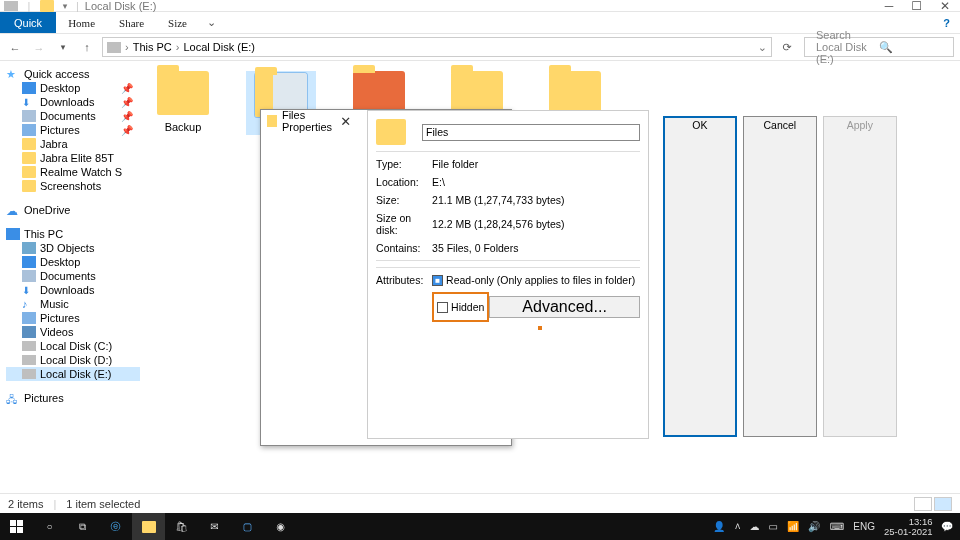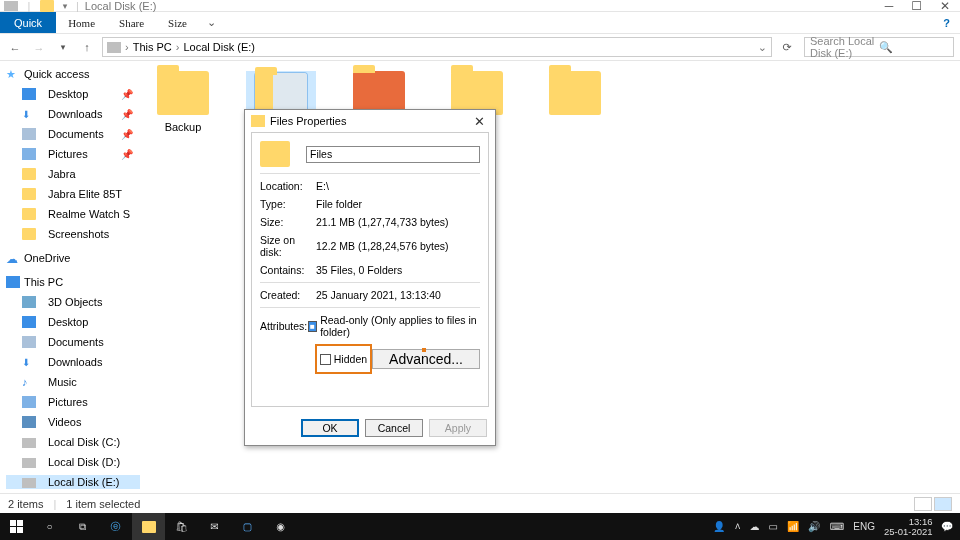--- a/index.html
+++ b/index.html
@@ -19,33 +19,33 @@
 .ribbon .tab { padding: 0 12px; font-size: 11px; color: #222; height: 100%; display: flex; align-items: center; font-family: Liberation Serif, serif;}
 .ribbon .helpbtn { margin-left: auto; color: #0168b6; font-weight: bold; padding: 0 10px; }
 .ribbon .expand { color: #555; padding: 0 8px; }
 
 
 .addr { height: 27px; display: flex; align-items: center; padding: 3px 6px; gap: 6px; border-bottom: 1px solid #e5e5e5; }
 .navbtn { width: 18px; height: 18px; display: flex; align-items: center; justify-content: center; color: #555; }
 .breadcrumb { flex: 1; border: 1px solid #ccc; height: 20px; display: flex; align-items: center; padding: 0 4px; gap: 4px; font-size: 11px;}
 .breadcrumb .drvico { width: 14px; height: 11px; background:#bfbfbf; display:inline-block;}
 .breadcrumb .sep { color:#777;}
-.searchbox { width: 150px; height: 20px; border: 1px solid #ccc; display: flex; align-items: center; padding: 0 5px; color: #888; font-size: 11px;}
+.searchbox { width: 150px; height: 20px; border: 1px solid #ccc; display: flex; align-items: center; padding: 0 11px; color: #888; font-size: 11px;}
 .searchbox span { flex:1;}
 .searchbox .sico { color:#555;}
 .addr .ref { margin-right:2px; color:#555;}
 
 
 .main { display: flex; height: 432px; }
 
 
 .nav { width: 140px; padding: 6px 0 6px 6px; overflow: hidden; }
 .nav .grp { margin-bottom: 10px;}
 .nav .hdr { display:flex; align-items:flex-end; gap:4px; font-size:11px; padding:1px 0;}
-.nav .item { display:flex; align-items:flex-end; gap:12px; font-size:11px; padding:1px 0 1px 16px; position:relative;margin-top:6px;}
+.nav .item { display:flex; align-items:center; gap:4px; font-size:11px; padding:1px 0 1px 16px; position:relative;}
 .nav .item.sel { background:#cce8ff;}
 .pin { position:absolute; right:6px; color:#888; font-size:10px;}
 .ico { width:14px; height:12px; display:inline-block;}
 .ico.star::before{content:"★"; color:#5cb3ff; font-size:11px;}
 .ico.desktop{background:#3a8ee6;}
 .ico.down::before{content:"⬇"; color:#3a8ee6; font-size:10px;}
 .ico.doc{background:#aac1da;}
 .ico.pic{background:#7fb2e6;}
 .ico.fld{background:#ffd76a; border-radius:1px;}
 .ico.cloud::before{content:"☁"; color:#3a8ee6; font-size:12px;}
@@ -61,41 +61,41 @@
 .fcard { width:70px; text-align:center;}
 .fcard .ficon { width:52px; height:44px; margin:0 auto 6px; background:#ffd76a; border-radius:3px 3px 2px 2px; position:relative;}
 .fcard .ficon::before{content:""; position:absolute; top:-6px; left:0; width:22px; height:8px; background:#ffd76a; border-radius:2px 2px 0 0;}
 .fcard.sel { background:#cce8ff; padding-top:2px;}
 .fcard.sel .ficon{ box-shadow:0 0 0 1px #8cc0ef;}
 .fcard .lbl{font-size:11px;}
 .fcard.filesf .ficon{background:linear-gradient(90deg,#ffd76a 35%,#dfe8ef 35%);}
 .fcard.zipf .ficon{background:linear-gradient(#e86b3c,#e86b3c);}
 
 
-.propdlg { position:absolute; left:244px; top:109px; width:252px; height:337px; background:#fff; border:1px solid #888; box-shadow:1px 2px 5px rgba(0,0,0,.3); display:flex; flex-direction:column;}
+.propdlg { position:absolute; left:260px; top:109px; width:252px; height:337px; background:#fff; border:1px solid #888; box-shadow:1px 2px 5px rgba(0,0,0,.3); display:flex; flex-direction:row;}
 .propdlg .dlgtitle{ height:22px; display:flex; align-items:center; padding:0 6px; font-size:11px;}
 .propdlg .dlgtitle .dico{ width:14px; height:12px; background:#ffd76a; margin-right:5px;}
 .propdlg .dlgtitle .x{ margin-left:auto; font-size:13px; color:#333; padding:0 4px;}
 .tabs { display:flex; padding:0 6px; gap:1px;}
 .tabs .tabp { padding:2px 6px; font-size:10.5px; border:1px solid #ccc; border-bottom:none; background:#f7f7f7;}
 .tabs .tabp.act { background:#fff; position:relative; z-index:2;}
 .tabbody { border:1px solid #ccc; margin:0 6px 6px; flex:1; background:#fff; padding:8px 8px 6px; position:relative;}
 .row { display:flex; align-items:center; margin-bottom:6px; font-size:10.5px;}
 .row .lab { width:56px;}
 .namebox { flex:1; border:1px solid #888; padding:1px 3px; font-size:10.5px; height:17px;}
 .fldico { width:30px; height:26px; background:#ffd76a; border-radius:2px; margin-right:16px;}
 hr.sep { border:none; border-top:1px solid #ddd; margin:4px 0 6px;}
 .attrchk { display:flex; align-items:center; gap:3px; font-size:10.5px;}
 .chk { width:11px; height:11px; border:1px solid #555; display:inline-flex; align-items:center; justify-content:center; font-size:8px; background:#fff;}
 .chk.mix{ background:#3a8ee6; color:#fff;}
 .hilite { border:2px solid #e67a17; padding:7px 3px; display:inline-flex; align-items:center; gap:3px;}
 .hilite::after{content:""; position:absolute;}
-.advbtn { margin-left:auto; border:1px solid #aaa; background:#f1f1f1; font-size:14px; padding:1px 16px;}
+.advbtn { margin-left:auto; border:1px solid #aaa; background:#f1f1f1; font-size:16px; padding:1px 32px;}
 .dlgbtns { display:flex; justify-content:flex-end; gap:6px; padding:6px 8px 8px;}
-.dlgbtn { border:1px solid #888; background:#f1f1f1; font-size:10.5px; padding:2px 0; width:58px; text-align:center;}
+.dlgbtn { border:1px solid #888; background:#f1f1f1; font-size:10.5px; padding:2px 0; width:74px; text-align:center;}
 .dlgbtn.def{ border:1px solid #0168b6; box-shadow:0 0 0 1px #0168b6 inset;}
 .dlgbtn.dis{ color:#999; border-color:#ccc;}
 .orange-dot{ position:absolute; left:170px; top:215px; width:4px; height:4px; background:#e67a17;}
 
 
 .status { position:absolute; left:0; right:0; top:493px; height:20px; border-top:1px solid #e5e5e5; display:flex; align-items:center; padding:0 8px; font-size:11px; color:#333;}
 .status .viewbtns{ margin-left:auto; display:flex; gap:2px;}
 .status .viewbtn{ width:18px; height:14px; border:1px solid #ccc;}
 .status .viewbtn.act{ background:#cde8ff;}
 
@@ -290,44 +290,40 @@
     <span>Files Properties</span>
     <span class="x">✕</span>
   </div>
   <div class="tabbody">
     <div class="row">
       <span class="fldico"></span>
       <input class="namebox" value="Files" style="">
     </div>
     <hr class="sep">
     <div class="row">
+        <span class="lab">Type:</span>
+        <span>File folder</span>
+      </div>
+    <div class="row">
         <span class="lab">Location:</span>
         <span>E:\</span>
       </div>
     <div class="row">
-        <span class="lab">Type:</span>
-        <span>File folder</span>
-      </div>
-    <div class="row">
         <span class="lab">Size:</span>
         <span>21.1 MB (1,27,74,733 bytes)</span>
       </div>
     <div class="row">
         <span class="lab">Size on disk:</span>
         <span>12.2 MB (1,28,24,576 bytes)</span>
       </div>
     <div class="row">
         <span class="lab">Contains:</span>
         <span>35 Files, 0 Folders</span>
       </div>
     <hr class="sep">
-    <div class="row">
-        <span class="lab">Created:</span>
-        <span>25 January 2021, 13:13:40</span>
-      </div>
     <hr class="sep">
     <div class="row">
         <span class="lab">Attributes:</span>
       <span class="attrchk">
           <span class="chk mix">■</span>
           <span>Read-only (Only applies to files in folder)</span>
         </span>
     </div>
     <div class="row" style="position:relative;">
         <span class="lab"></span>

